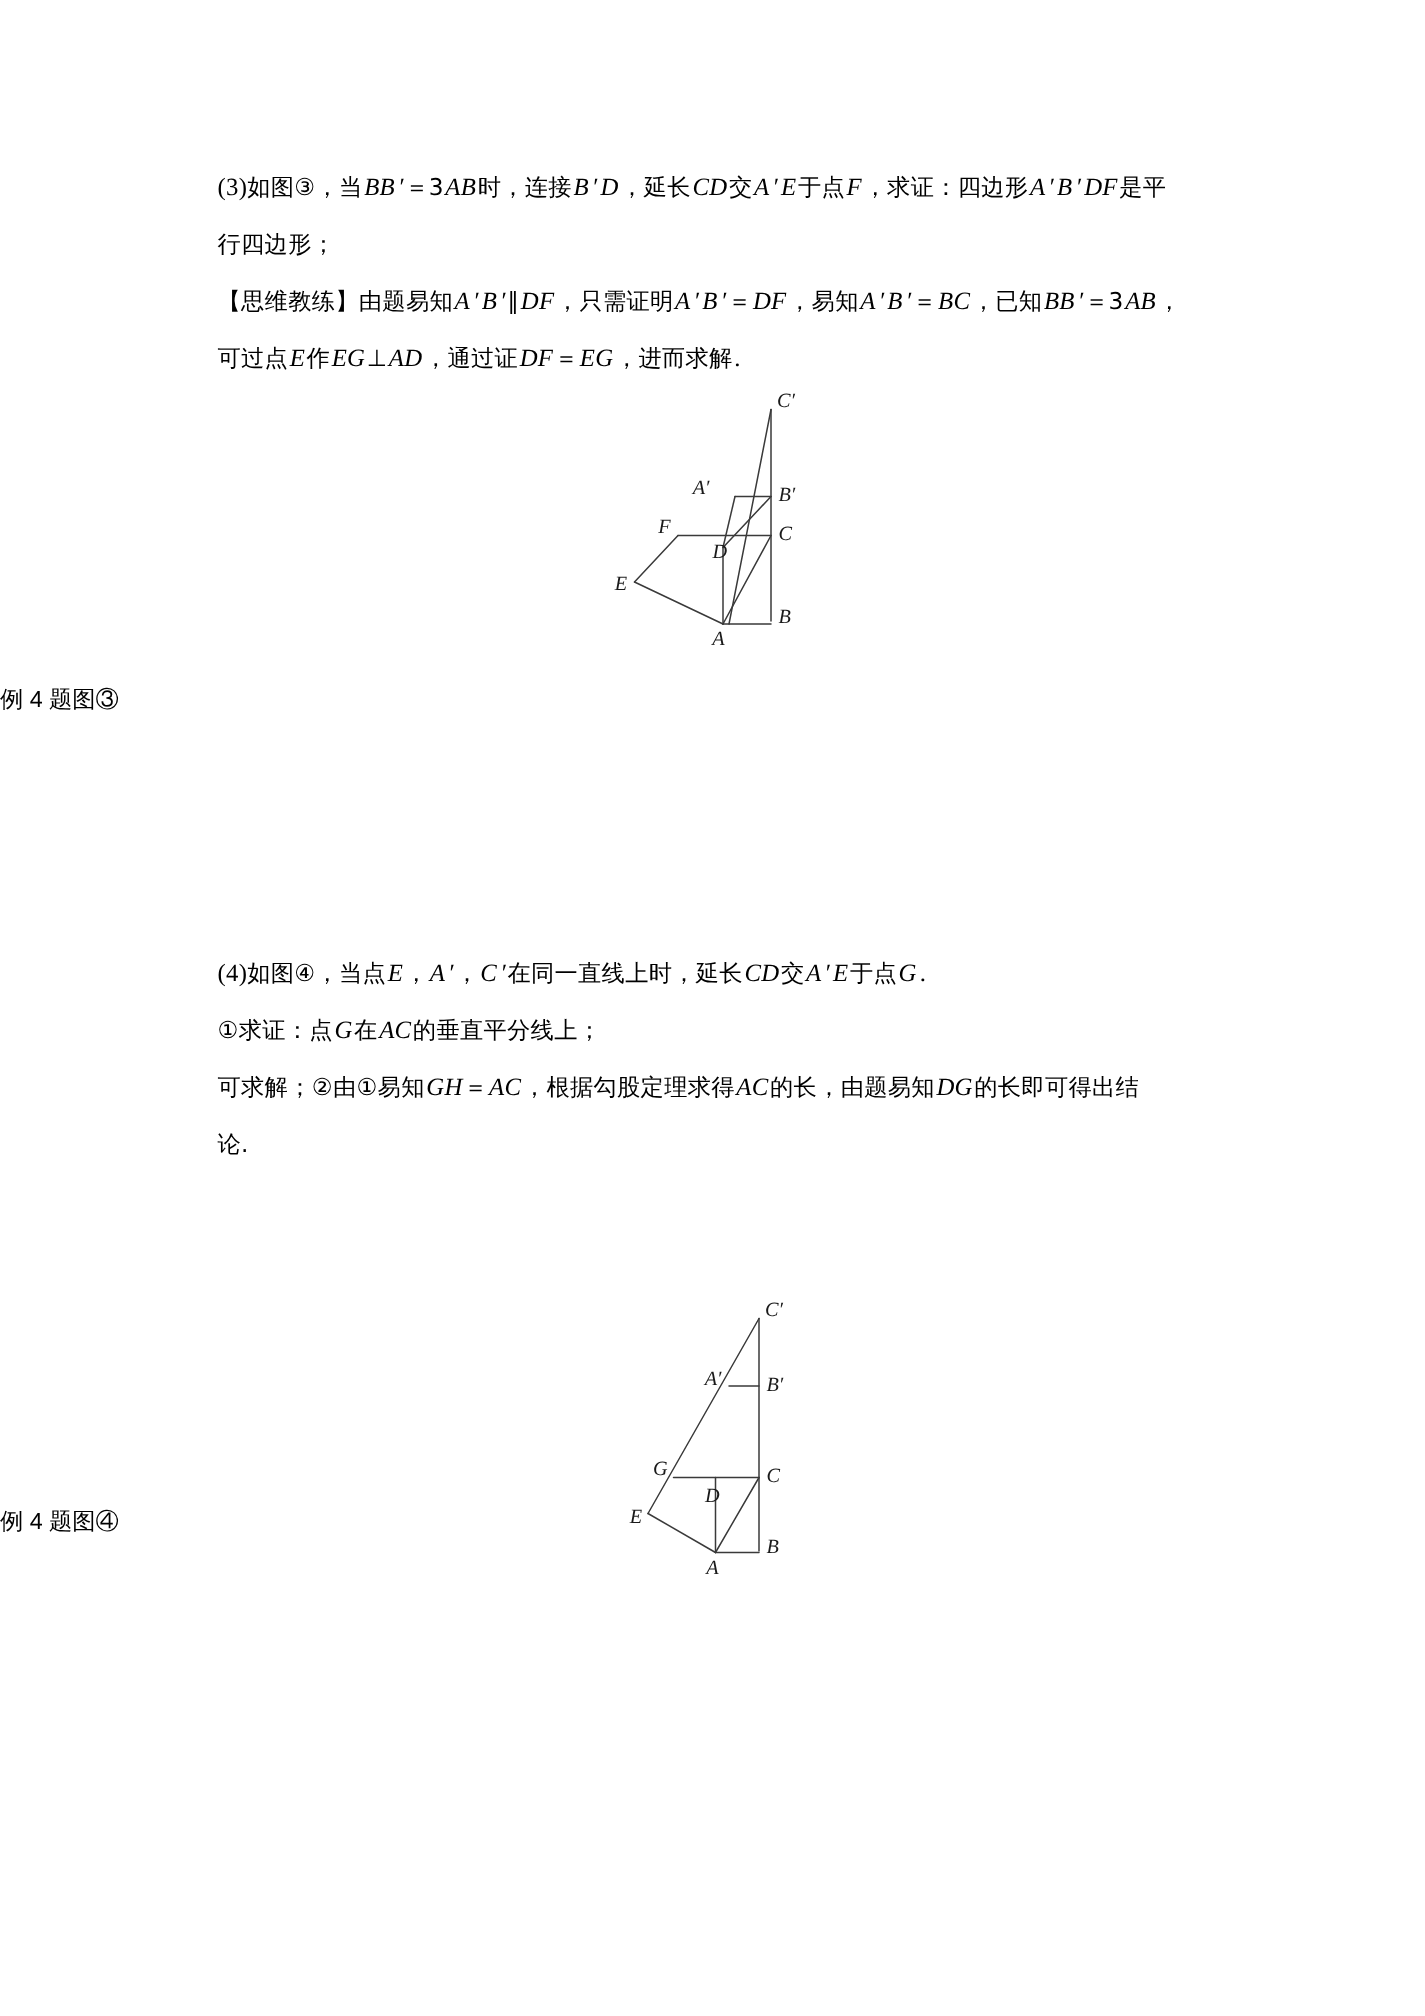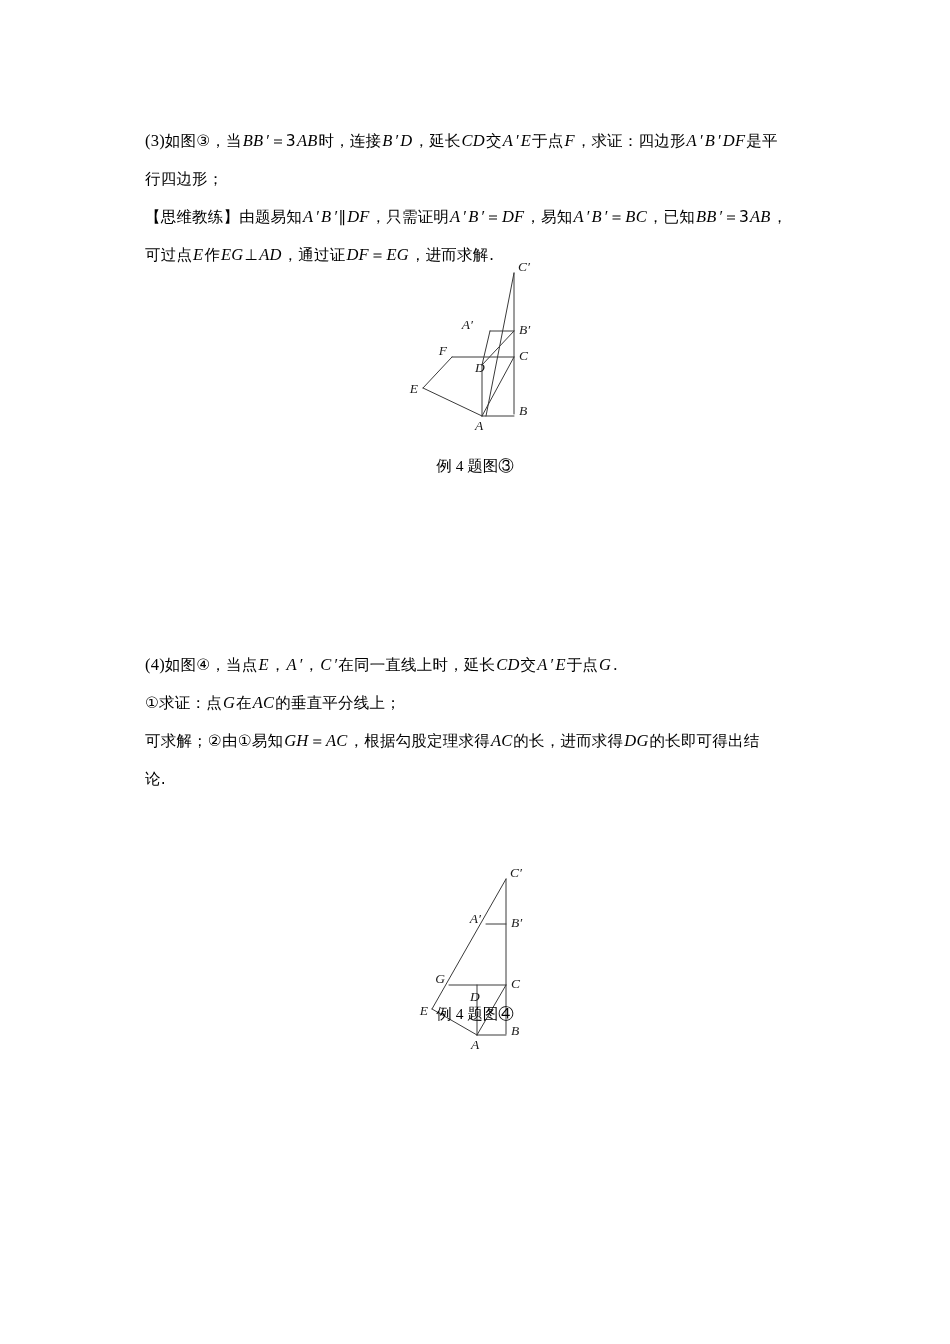--- a/index.html
+++ b/index.html
@@ -26,21 +26,21 @@
   }
 
   .text-block {
     position: absolute;
     left: 145px;
     width: 660px;
   }
 
   .line {
     font-size: 16.5px;
-    line-height: 53px;
+    line-height: 21px;
     height: 38px;
     white-space: nowrap;
     letter-spacing: 0.2px;
   }
 
   
   .m {
     font-style: italic;
     font-family: "Liberation Serif", "DejaVu Serif", serif;
     padding: 0 1px;
@@ -60,22 +60,22 @@
   
   .figure {
     position: absolute;
   }
   .figure svg {
     display: block;
   }
   .fig-caption {
     position: absolute;
     width: 100%;
-    text-align: center;
-    font-family: Liberation Serif, serif;
+    text-align: left;
+    font-family: Liberation Sans, sans-serif;
     font-size: 15.5px;
     color: #000;
   }
 
   .lbl {
     font-family: "Liberation Serif", "DejaVu Serif", serif;
     font-style: italic;
     font-size: 13.5px;
     fill: #1a1a1a;
   }
@@ -153,21 +153,21 @@
     </div>
 
     <div class="line">
       <span class="cjk">①</span><span class="cjk">求证：点</span><span class="m">G</span><span class="cjk">在</span><span class="m">AC</span><span class="cjk">的垂直平分线上；</span>
     </div>
 
 
 
 
     <div class="line">
-      <span class="cjk">可求解；</span><span class="cjk">②</span><span class="cjk">由</span><span class="cjk">①</span><span class="cjk">易知</span><span class="m">GH</span><span class="cjk">＝</span><span class="m">AC</span><span class="cjk">，根据勾股定理求得</span><span class="m">AC</span><span class="cjk">的长，进而求得</span><span class="m">DG</span><span class="cjk">的长即可得出结</span>
+      <span class="cjk">可求解；</span><span class="cjk">②</span><span class="cjk">由</span><span class="cjk">①</span><span class="cjk">易知</span><span class="m">GH</span><span class="cjk">＝</span><span class="m">AC</span><span class="cjk">，根据勾股定理求得</span><span class="m">AC</span><span class="cjk">的长，由题易知</span><span class="m">DG</span><span class="cjk">的长即可得出结</span>
     </div>
 
     <div class="line">
       <span class="cjk">论.</span>
     </div>
 
   </div>
 
   <div class="figure" style="left:400px; top:865px; width:180px; height:190px;">
     <svg width="180" height="190" viewBox="0 0 180 190" xmlns="http://www.w3.org/2000/svg">

